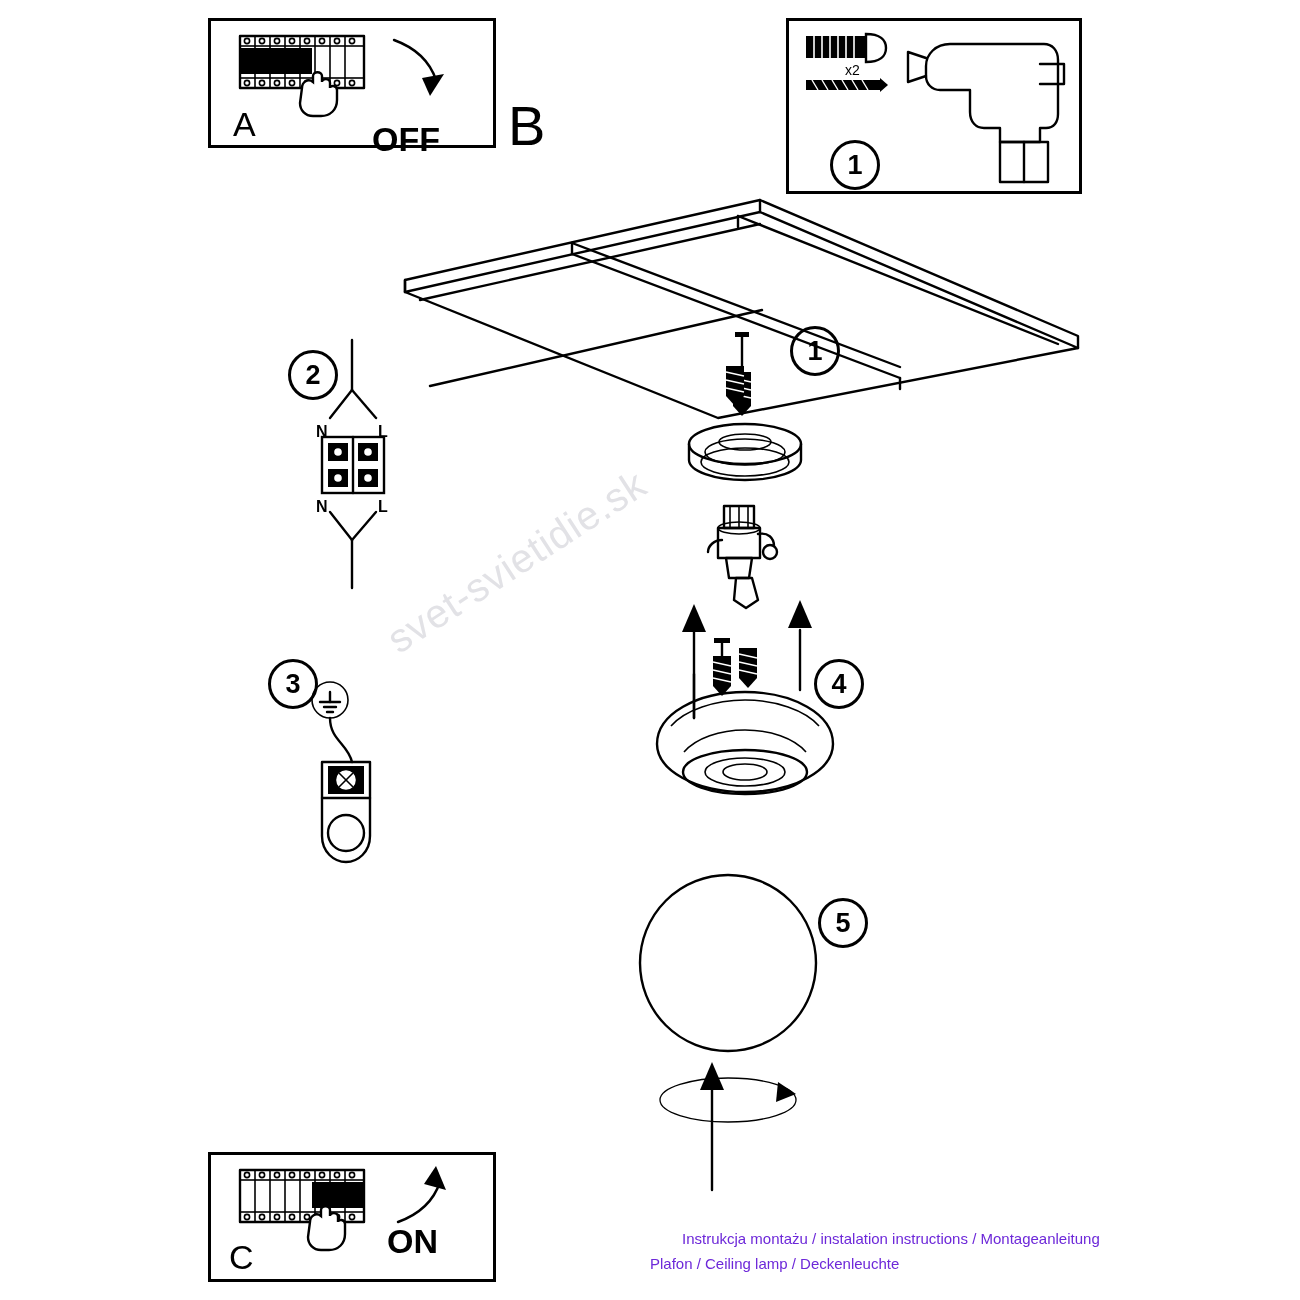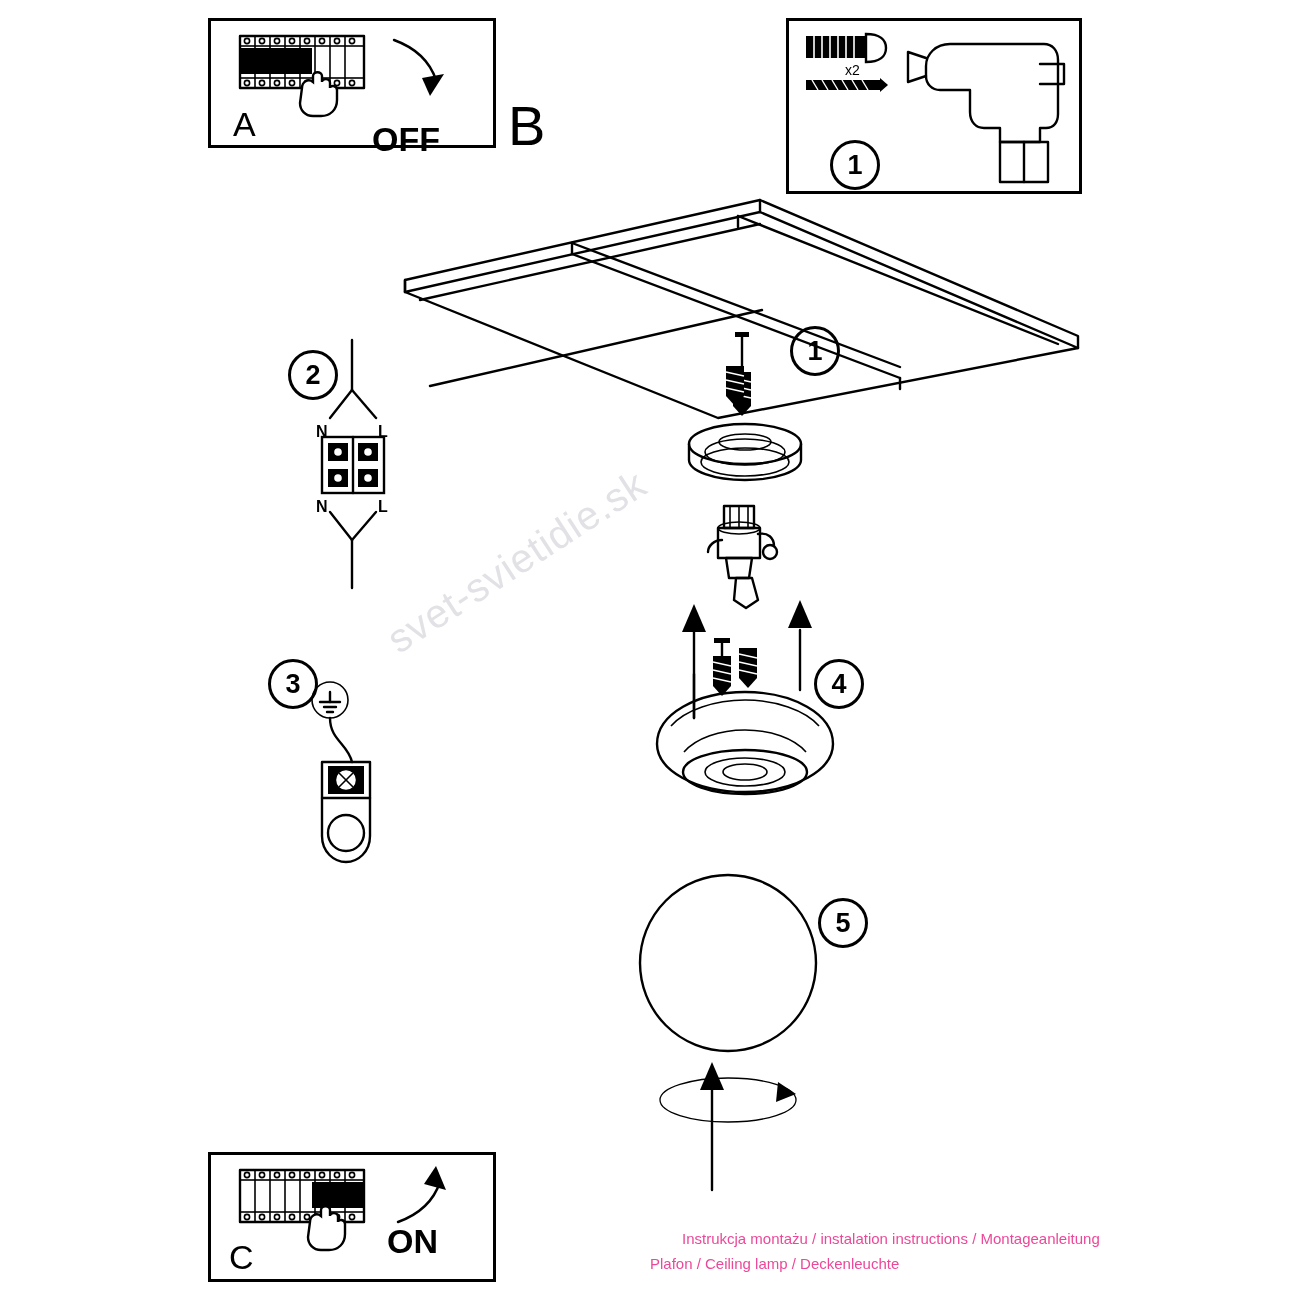--- a/index.html
+++ b/index.html
@@ -8,21 +8,21 @@
   .panel{position:absolute;border:3px solid #000;background:#fff;box-sizing:border-box;}
   .lbl{position:absolute;font-weight:bold;}
   .circnum{position:absolute;width:44px;height:44px;border:3px solid #000;border-radius:50%;
            display:flex;align-items:center;justify-content:center;font-size:27px;font-weight:bold;background:#fff;}
   .big-b{position:absolute;font-size:56px;font-weight:normal;}
   .ab-letter{position:absolute;font-size:34px;font-weight:normal;}
   .onoff{position:absolute;font-size:34px;font-weight:bold;}
   .wm{position:absolute;left:440px;top:470px;width:460px;height:360px;
       transform:rotate(-33deg);color:#e2e2e6;font-size:40px;letter-spacing:1px;
       font-family:"Liberation Sans",sans-serif;pointer-events:none;}
-  .footer{position:absolute;font-size:15px;line-height:25px;color:#ec4899;}
+  .footer{position:absolute;font-size:15px;line-height:25px;color:#6d28d9;}
   svg{position:absolute;left:0;top:0;width:1300px;height:1300px;overflow:visible;}
   .s{fill:none;stroke:#000;stroke-width:2.4;stroke-linejoin:round;stroke-linecap:round;}
   .s1{fill:none;stroke:#000;stroke-width:1.6;}
   .sf{fill:#fff;stroke:#000;stroke-width:2.4;}
   .blk{fill:#000;stroke:none;}
   .thin{fill:none;stroke:#000;stroke-width:1.3;}
 </style>
 </head>
 <body>
 

